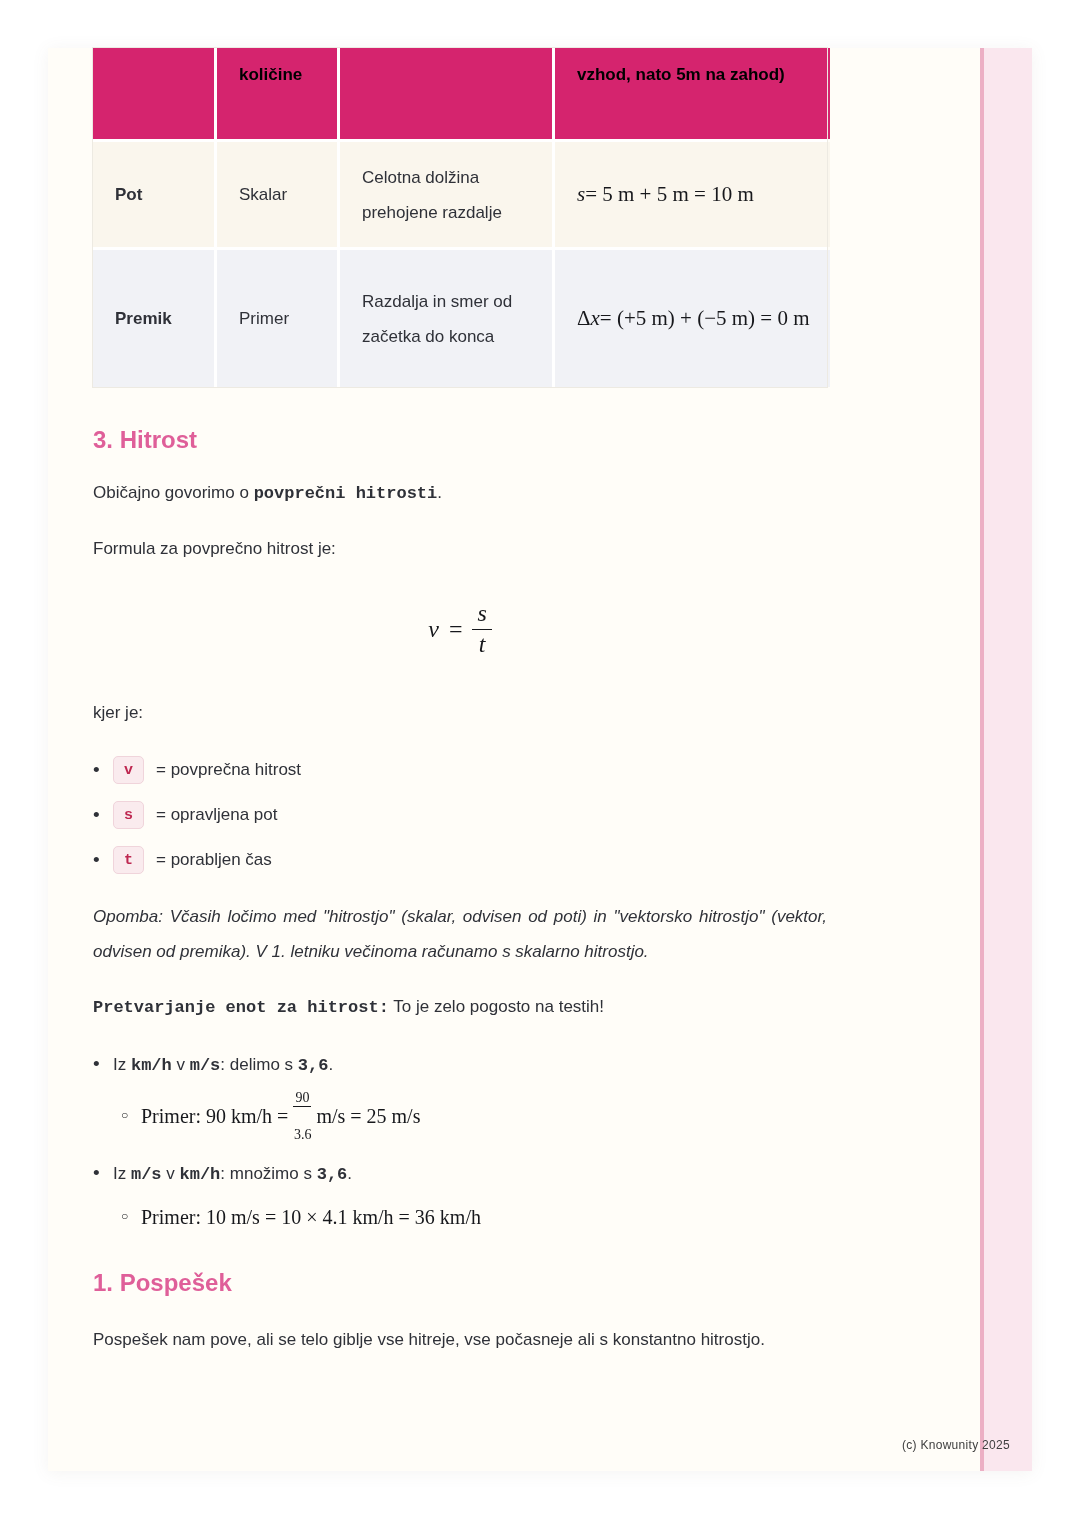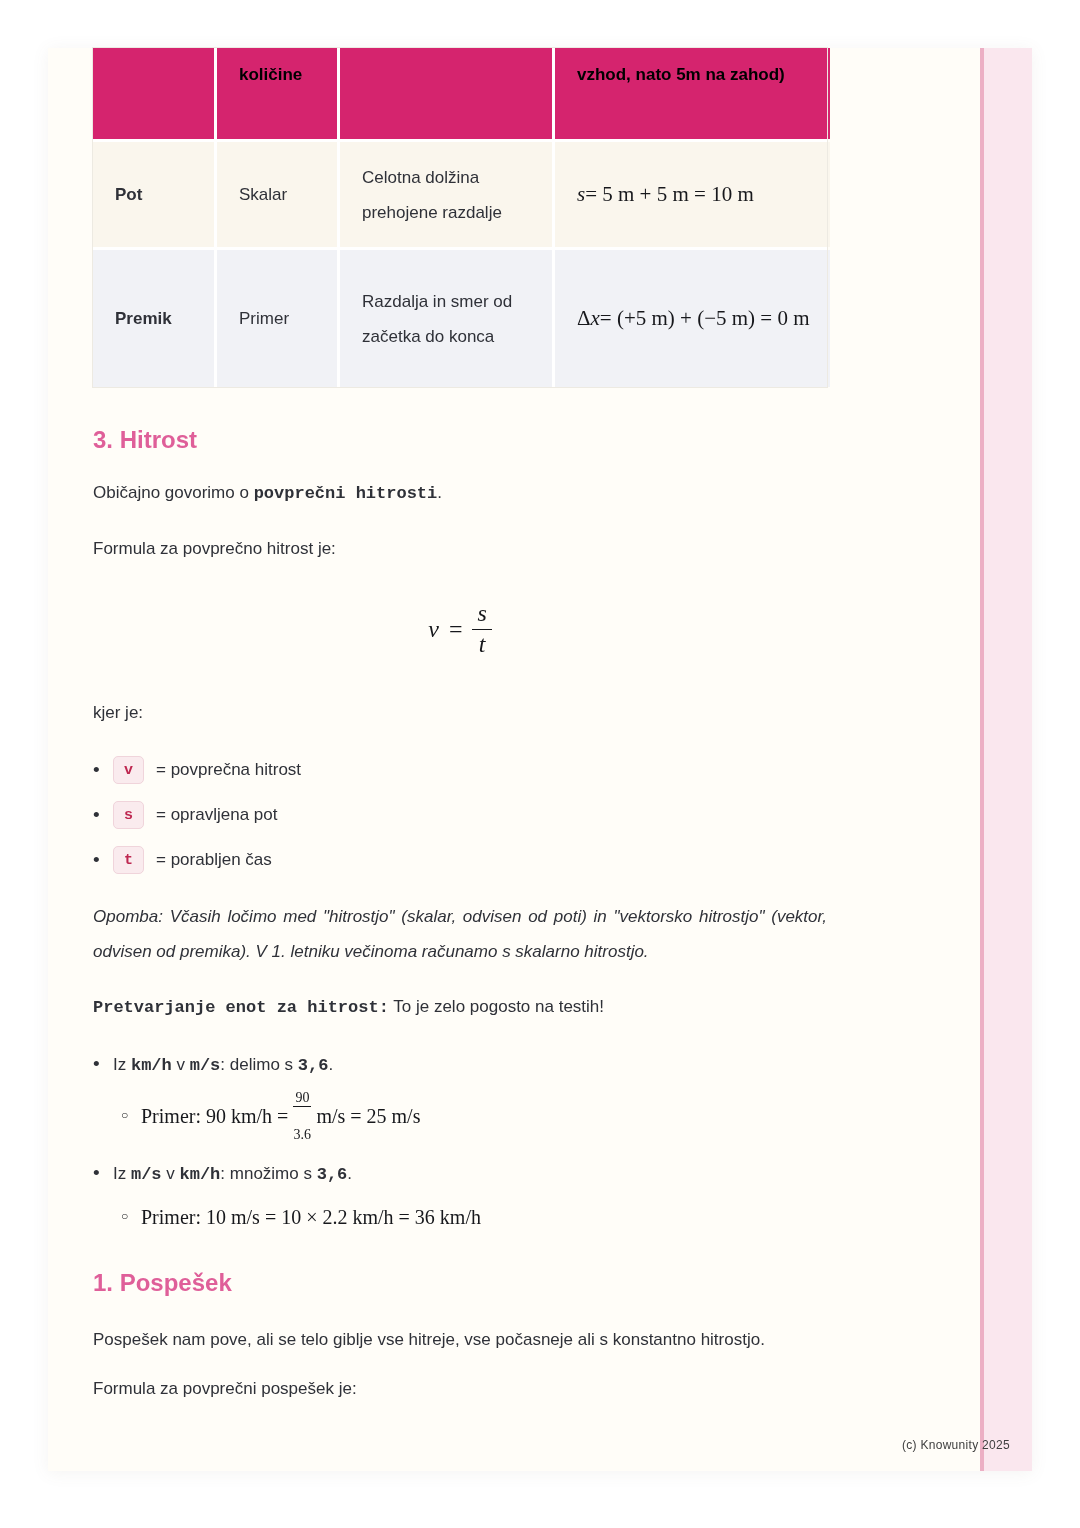--- a/index.html
+++ b/index.html
@@ -101,21 +101,21 @@
   .conv > li:last-child { margin-bottom:0; }
   .conv-line { display:flex; align-items:baseline; font-size:17px; line-height:24px; }
   .sub {
     display:flex; align-items:center; margin:12px 0 0 28px;
     font-family:"Liberation Serif", serif; font-size:20px; line-height:34px;
     color:#17181C;
   }
   .ring { flex:0 0 20px; }
   .ring::before { content:"○"; font-size:12px; position:relative; top:-3px; }
   .sfrac {
-    display:inline-flex; flex-direction:column; align-items:flex-start;
+    display:inline-flex; flex-direction:column; align-items:flex-end;
     font-size:14px; line-height:1.1; margin:0 5px; vertical-align:middle;gap:20px;
   }
   .sfrac .num { border-bottom:1px solid #17181C; padding:0 2px 1px; }
 
   .footer {
     position:absolute; top:1438px; right:70px;
     font-size:12px; color:#404040; letter-spacing:0.3px;
   }
 </style>
 </head>
@@ -226,27 +226,26 @@
           <span> m/s = 25 m/s</span>
         </div>
       </li>
       <li>
         <div class="conv-line">
           <span class="dot"></span>
           <span><span>Iz </span><span class="b">m/s</span><span> v </span><span class="b">km/h</span><span>: množimo s </span><span class="b">3,6</span><span>.</span></span>
         </div>
         <div class="sub">
           <span class="ring"></span>
-          <span>Primer: 10 m/s = 10 × 2.2 km/h = 36 km/h</span>
+          <span>Primer: 10 m/s = 10 × 4.1 km/h = 36 km/h</span>
         </div>
       </li>
     </ul>
 
     <h2 class="h2 s3">1. Pospešek</h2>
 
     <p class="para p-pospesek"><span>Pospešek nam pove, ali se telo giblje vse hitreje, vse počasneje ali s konstantno hitrostjo.</span></p>
 
-    <p class="para p-formula-a"><span>Formula za povprečni pospešek je:</span></p>
 
   </div>
 </div>
 
 <div class="footer">(c) Knowunity 2025</div>
 
 </body></html>

